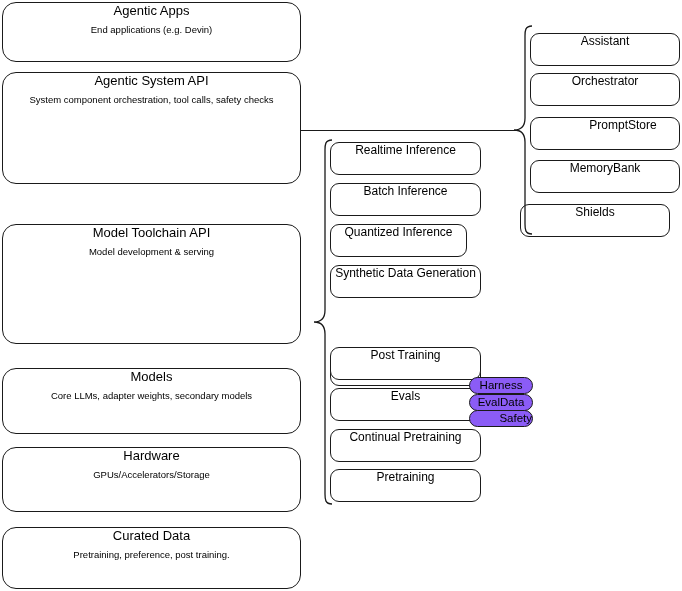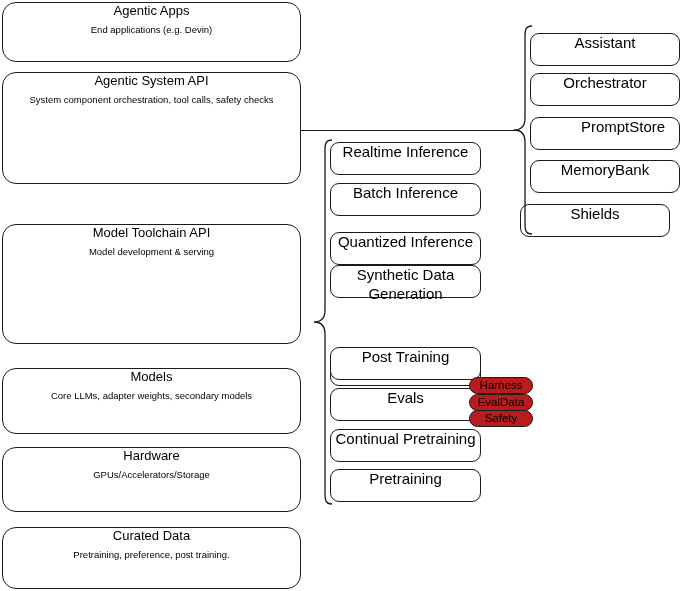--- a/index.html
+++ b/index.html
@@ -47,30 +47,30 @@
   }
   .layer .sub {
     font-size: 9.5px;
     color: #000;
     margin-top: 5px;
   }
 
   
   .cap {
     border-radius: 9px;
-    font-size: 15px;
+    font-size: 12px;
   }
 
   
   .pill {
     position: absolute;
     box-sizing: border-box;
     border: 1.3px solid #1a1a1a;
     border-radius: 999px;
-    background: #b91c1c;
+    background: #8b5cf6;
     display: flex;
     align-items: center;
     justify-content: center;
     font-size: 11.5px;
     line-height: 1;
     z-index: 6;
   }
 
   
   .hline {
@@ -136,21 +136,21 @@
   <svg class="brace" style="left:512px; top:24px;" width="24" height="220" viewBox="0 0 24 220">
     <path d="M20 2 C13 2, 13 7, 13 12 L13 94 C13 102, 9 106, 2 106 C9 106, 13 110, 13 118 L13 200 C13 205, 13 210, 20 210"></path>
   </svg>
 
   <div class="node cap" style="left:330px; top:142px; width:151px; height:33px;">
     <span>Realtime Inference</span>
   </div>
   <div class="node cap" style="left:330px; top:183px; width:151px; height:33px;">
     <span>Batch Inference</span>
   </div>
-  <div class="node cap" style="left:330px; top:224px; width:151px; height:33px;margin-top:8px;">
+  <div class="node cap" style="left:330px; top:224px; width:137px; height:33px;">
     <span>Quantized Inference</span>
   </div>
   <div class="node cap" style="left:330px; top:265px; width:151px; height:33px;">
     <span>Synthetic Data Generation</span>
   </div>
   <div class="node cap" style="left:330px; top:306px; width:151px; height:33px;margin-top:47px;">
     <span>Reward Scoring</span>
   </div>
   <div class="node cap" style="left:330px; top:347px; width:151px; height:33px;">
     <span>Post Training</span>
@@ -164,21 +164,21 @@
   <div class="node cap" style="left:330px; top:469px; width:151px; height:33px;">
     <span>Pretraining</span>
   </div>
 
   <div class="pill" style="left:469px; top:377px; width:64px; height:17px;">
     <span>Harness</span>
   </div>
   <div class="pill" style="left:469px; top:394px; width:64px; height:17px;">
     <span>EvalData</span>
   </div>
-  <div class="pill" style="left:469px; top:410px; width:64px; height:17px;">
+  <div class="pill" style="left:469px; top:410px; width:64px; height:17px;justify-content:flex-end;">
     <span>Safety</span>
   </div>
 
   <div class="node cap" style="left:530px; top:33px; width:150px; height:33px;">
     <span>Assistant</span>
   </div>
   <div class="node cap" style="left:530px; top:73px; width:150px; height:33px;">
     <span>Orchestrator</span>
   </div>
   <div class="node cap" style="left:530px; top:117px; width:150px; height:33px;padding-left:36px;">

